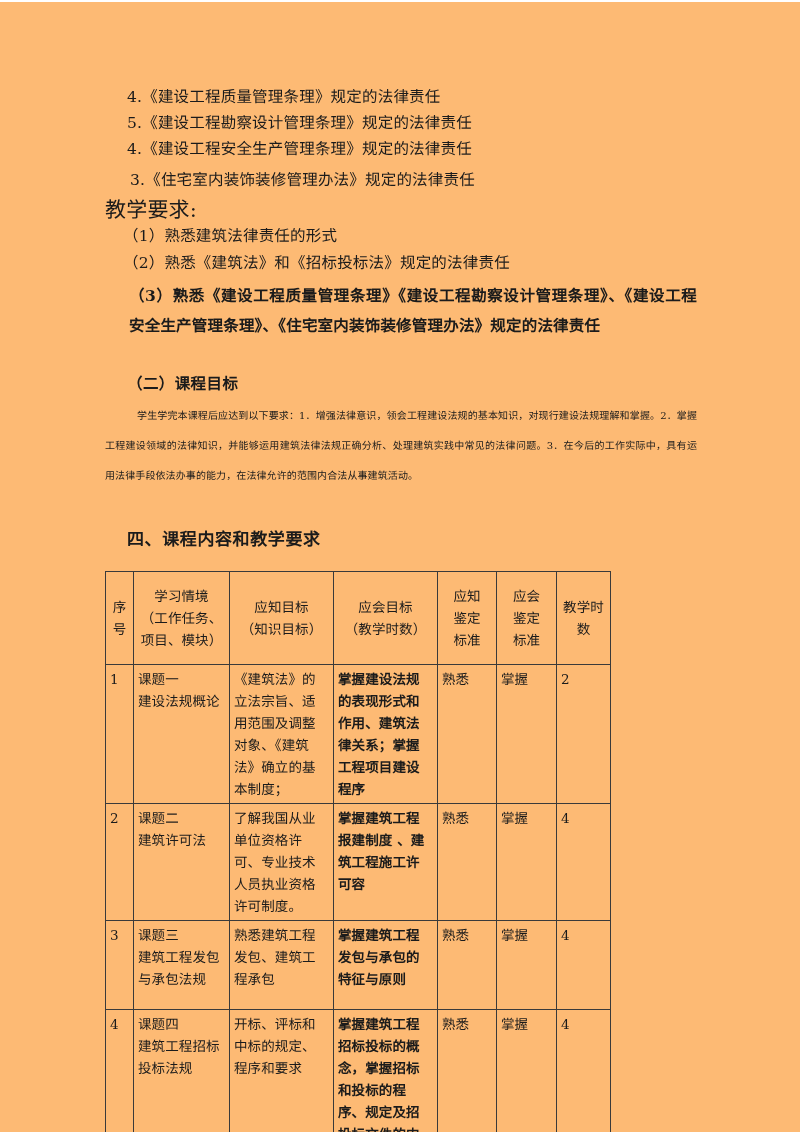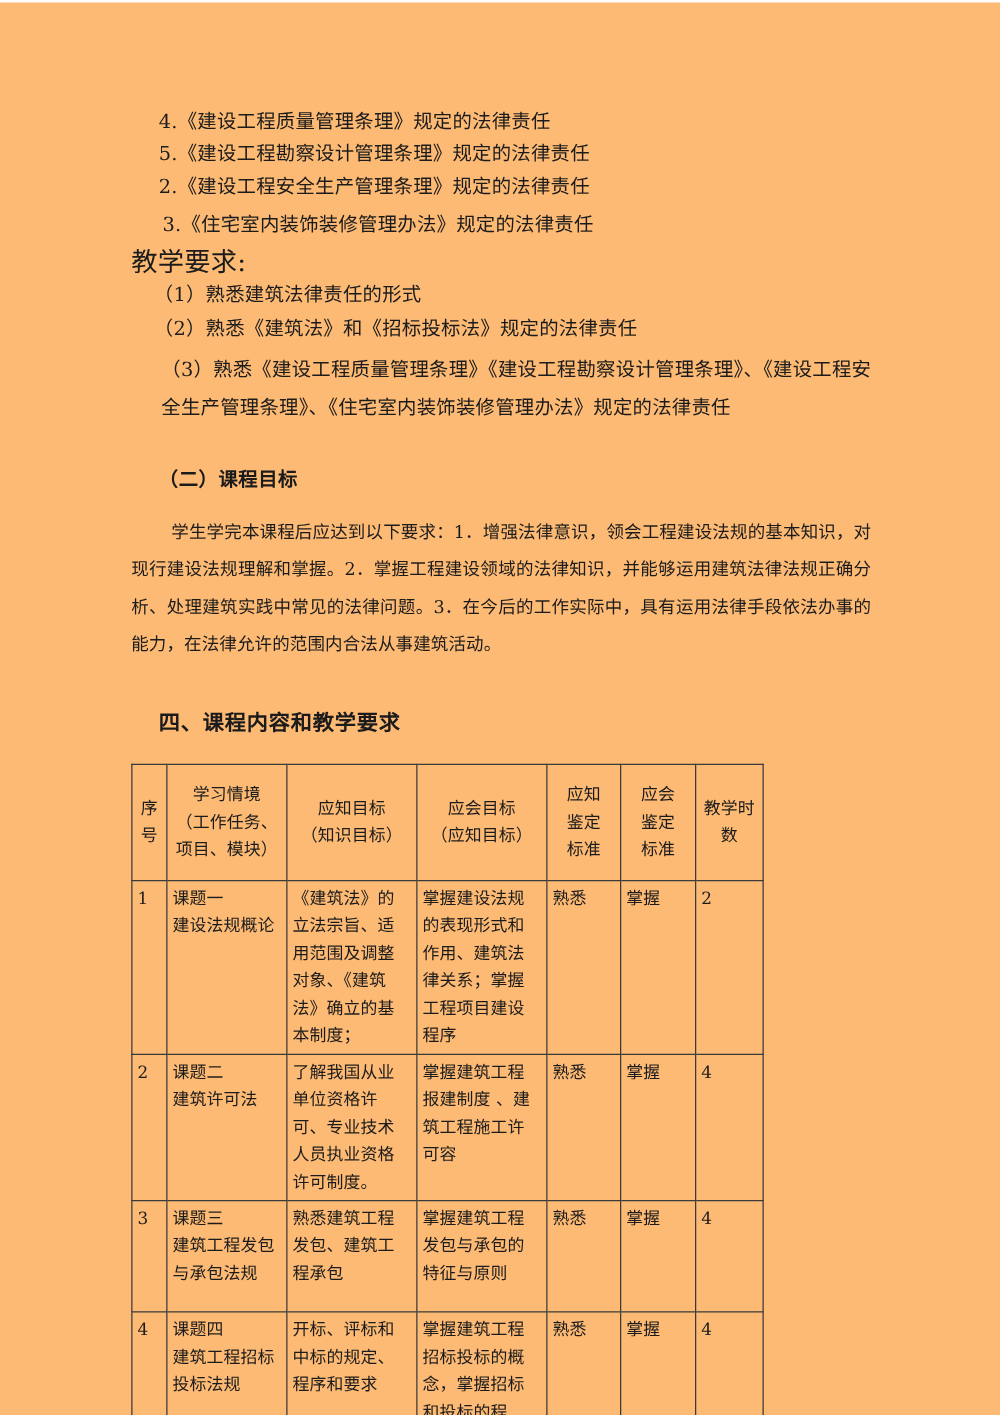--- a/index.html
+++ b/index.html
@@ -63,20 +63,21 @@
     padding-left: 18px;
     letter-spacing: 0.2px;
   }
   .sub-item.wrapped {
     padding-left: 24px;
     padding-top: 4px;
     text-align: justify;
     text-justify: inter-ideograph;
     white-space: normal;
     line-height: 30px;
+    font-weight: bold;
   }
 
   
   .heading-sub {
     font-size: 15.5px;
     font-weight: bold;
     line-height: 26px;
     padding-left: 22px;
     margin-top: 30px;
     letter-spacing: 0.4px;
@@ -88,26 +89,26 @@
     line-height: 28px;
     padding-left: 22px;
     margin-top: 34px;
     margin-bottom: 18px;
     letter-spacing: 0.6px;
     font-family: "DejaVu Sans", "Liberation Sans", sans-serif;
   }
 
   
   .body-para {
-    font-size: 14px;
+    font-size: 10px;
     line-height: 30px;
     text-align: justify;
     text-justify: inter-ideograph;
     text-indent: 32px;
-    margin-top: 14px;
+    margin-top: 4px;
     letter-spacing: 0.1px;
   }
 
   
   .course-table {
     border-collapse: collapse;
     width: 505px;
     margin-top: 2px;
     table-layout: fixed;
   }
@@ -131,42 +132,42 @@
   .col-scene { width: 96px; }
   .col-know  { width: 104px; }
   .col-able  { width: 104px; }
   .col-kstd  { width: 59px; }
   .col-astd  { width: 60px; }
   .col-hours { width: 54px; }
 
   td.c-no    { text-align: left; }
   td.c-scene { }
   td.c-know  { text-align: left; }
-  td.c-able  { text-align: left; }
+  td.c-able  { text-align: left; font-weight: bold; }
   td.c-kstd  { text-align: left; }
   td.c-astd  { text-align: left; }
   td.c-hours { text-align: left; }
 
   tr.row-1 td { height: 103px; }
   tr.row-2 td { height: 84px; }
   tr.row-3 td { height: 82px; }
   tr.row-4 td { height: 112px; }
 
   .th-inner { display: block; }
 </style>
 </head>
 <body>
 
 <div class="page">
   <div class="content">
 
     <ul class="reg-list">
       <li class="reg-item">4.《建设工程质量管理条理》规定的法律责任</li>
       <li class="reg-item">5.《建设工程勘察设计管理条理》规定的法律责任</li>
-      <li class="reg-item">2.《建设工程安全生产管理条理》规定的法律责任</li>
+      <li class="reg-item">4.《建设工程安全生产管理条理》规定的法律责任</li>
       <li class="reg-item extra-gap">3.《住宅室内装饰装修管理办法》规定的法律责任</li>
     </ul>
 
     <div class="plain-line">教学要求:</div>
 
     <div class="sub-item">（1）熟悉建筑法律责任的形式</div>
     <div class="sub-item">（2）熟悉《建筑法》和《招标投标法》规定的法律责任</div>
     <div class="sub-item wrapped">（3）熟悉《建设工程质量管理条理》《建设工程勘察设计管理条理》、《建设工程安全生产管理条理》、《住宅室内装饰装修管理办法》规定的法律责任</div>
 
     <div class="heading-sub">（二）课程目标</div>
@@ -194,21 +195,21 @@
             <span class="th-inner">学习情境</span>
             <span class="th-inner">（工作任务、</span>
             <span class="th-inner">项目、模块）</span>
           </th>
           <th>
             <span class="th-inner">应知目标</span>
             <span class="th-inner">（知识目标）</span>
           </th>
           <th>
             <span class="th-inner">应会目标</span>
-            <span class="th-inner">（应知目标）</span>
+            <span class="th-inner">（教学时数）</span>
           </th>
           <th>
             <span class="th-inner">应知</span>
             <span class="th-inner">鉴定</span>
             <span class="th-inner">标准</span>
           </th>
           <th>
             <span class="th-inner">应会</span>
             <span class="th-inner">鉴定</span>
             <span class="th-inner">标准</span>

